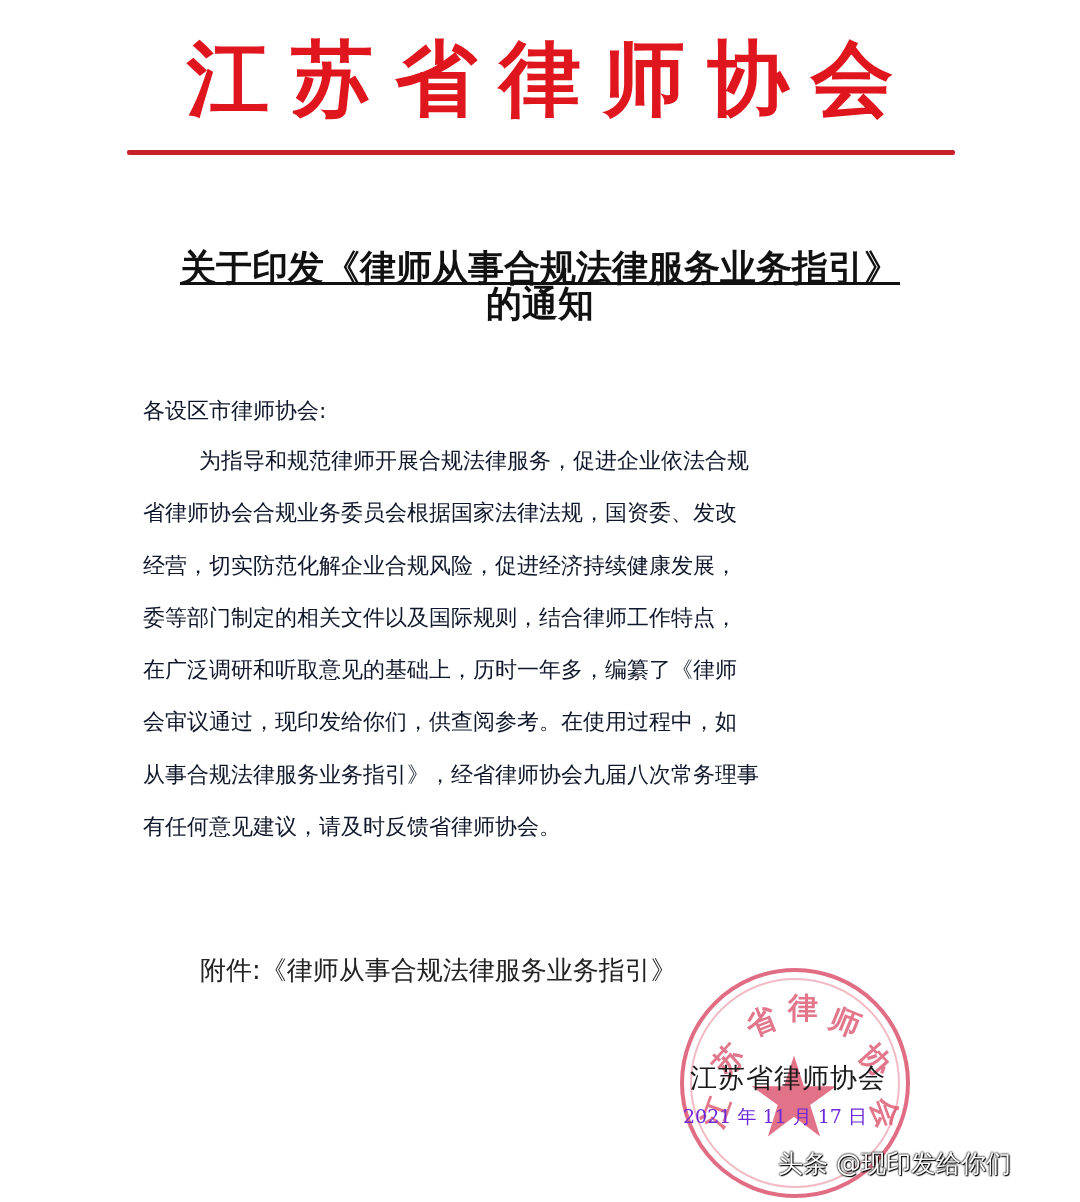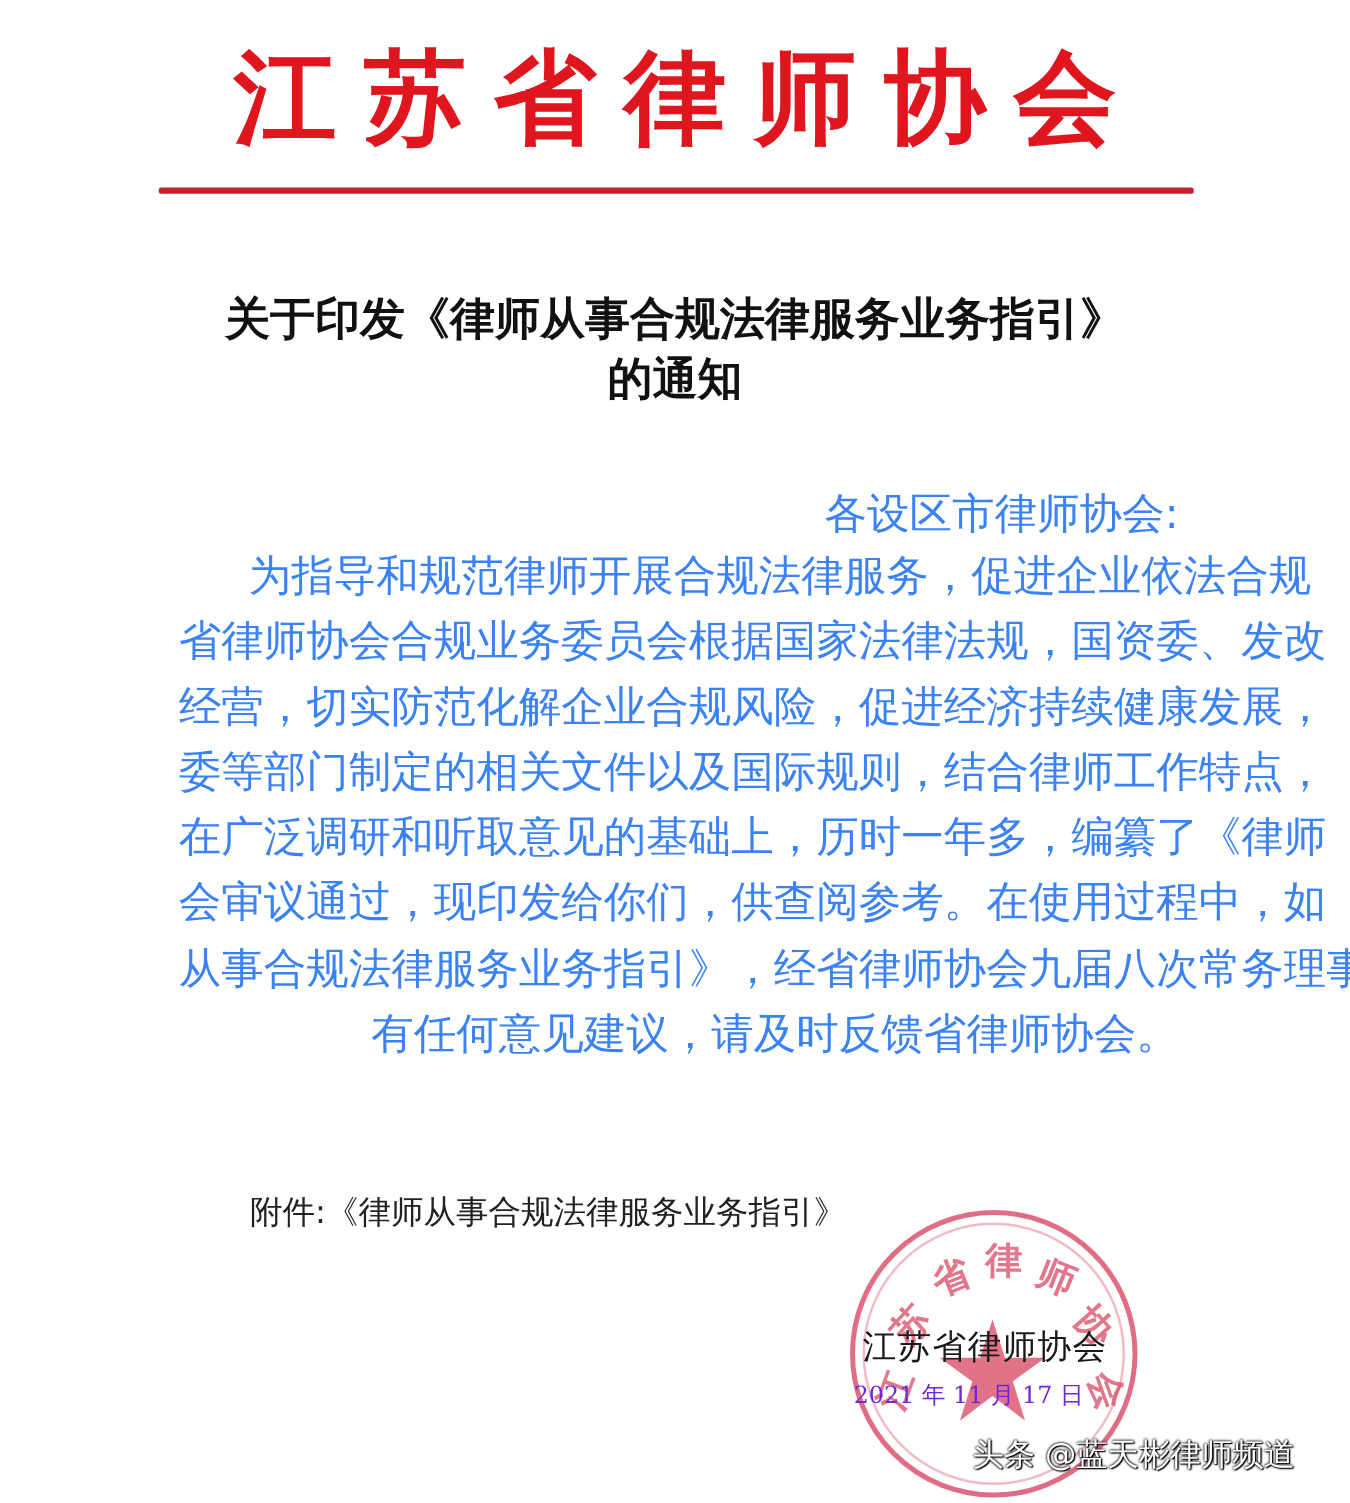--- a/index.html
+++ b/index.html
@@ -19,28 +19,27 @@
   .red-rule {
     position: absolute; left: 127px; top: 150px; width: 828px; height: 5px;
     background: #c8202a; border-radius: 2px;
   }
   .title {
     position: absolute; left: 0; width: 1080px; text-align: center;
     font-family: "DejaVu Serif", "Liberation Serif", serif;
     font-weight: bold; font-size: 36px; color: #111;
     line-height: 54px;
   }
-  .title.l1 { top: 228px; }
+  .title.l1 { top: 240px; text-decoration: underline; }
   .title.l2 { top: 276px; }
   .body-text {
     position: absolute; left: 143px; width: 800px;
     font-family: "DejaVu Sans", "Liberation Sans", sans-serif;
-    font-size: 34px; color: #3b82f6; line-height: 52px;
+    font-size: 22px; color: #0f172a; line-height: 52px;
     white-space: nowrap;
-    text-align: right;
   }
   .salutation { top: 385px; }
   .para { top: 435px; }
   .para .line { display: block; height: 52.3px; }
   .para .line.indent { padding-left: 56px; }
   .attachment {
     position: absolute; left: 200px; top: 944px;
     font-family: "DejaVu Sans", "Liberation Sans", sans-serif;
     font-size: 26px; color: #222; line-height: 52px;
   }
@@ -117,13 +116,13 @@
     <span class="seal-char" style="left:186px;top:120px;transform:rotate(70deg);">会</span>
   </div>
   <svg class="seal-star" viewBox="0 0 100 100">
     <polygon points="50,4 61,38 97,38 68,59 79,94 50,72 21,94 32,59 3,38 39,38" fill="rgba(214,60,90,0.72)"></polygon>
   </svg>
 </div>
 
 <div class="signer">江苏省律师协会</div>
 <div class="date">2021 年 11 月 17 日</div>
 
-<div class="watermark">头条 @蓝天彬律师频道</div>
+<div class="watermark">头条 @现印发给你们</div>
 
 </body></html>

